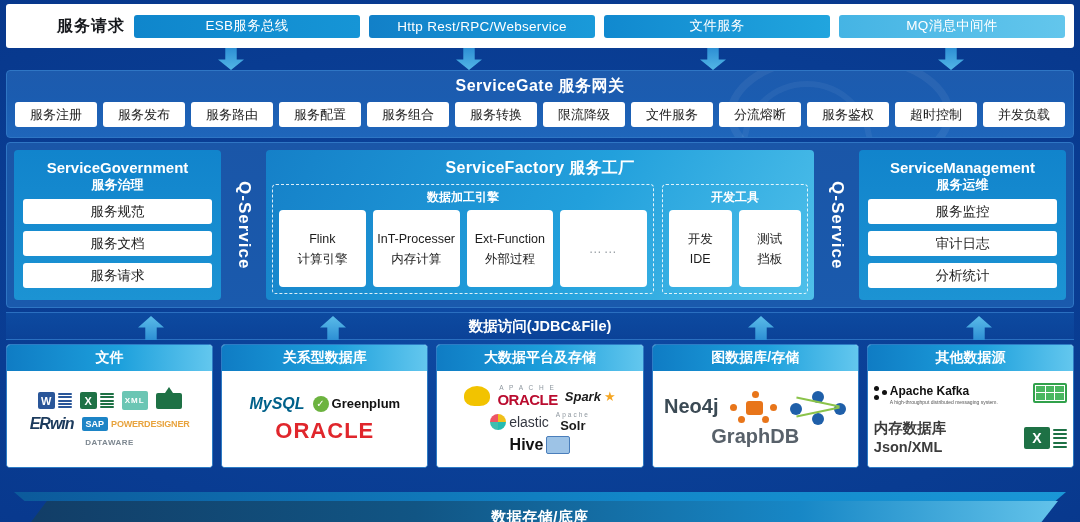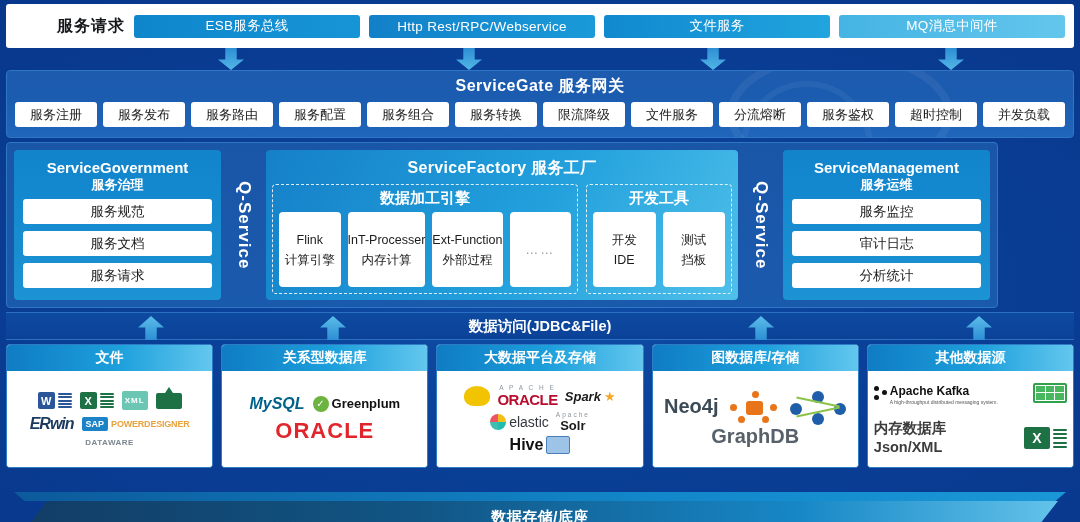--- a/index.html
+++ b/index.html
@@ -69,21 +69,21 @@
     position:absolute;right:120px;top:-20px;width:210px;height:110px;
     border-radius:50%;border:8px solid rgba(255,255,255,.06);z-index:1;
   }
   .gate-deco2{
     position:absolute;right:200px;top:10px;width:120px;height:120px;
     border-radius:50%;border:6px solid rgba(255,255,255,.05);z-index:1;
   }
 
   
   .mid{
-    position:absolute;left:6px;top:142px;width:992px;height:166px;
+    position:absolute;left:6px;top:142px;width:1068px;height:166px;
     border:1px solid #2f76c4;border-radius:4px;
     background:linear-gradient(180deg,#1a56a8 0%,#1a5aad 100%);
     box-sizing:border-box;display:flex;align-items:stretch;overflow:hidden;
   }
   .gov,.mgmt{
     flex:0 0 207px;margin:7px 0 7px 7px;border-radius:4px;
     background:linear-gradient(180deg,#1184cc 0%,#1c93d3 100%);
     padding:6px 9px;box-sizing:border-box;
   }
   .mgmt{margin:7px 7px 7px 0;}
@@ -114,21 +114,21 @@
   }
   .factory-body{flex:1 1 auto;display:flex;gap:8px;}
   .dashbox{
     border:1.4px dashed rgba(255,255,255,.85);border-radius:4px;
     padding:2px 6px 6px;box-sizing:border-box;
     display:flex;flex-direction:column;
   }
   .dash-engine{flex:1 1 auto;}
   .dash-tools{flex:0 0 146px;}
   .dash-title{
-    text-align:center;color:#fff;font-size:15px;font-weight:bold;
+    text-align:center;color:#fff;font-size:12px;font-weight:bold;
     padding:2px 0 4px;
   }
   .dash-row{flex:1 1 auto;display:flex;gap:7px;}
   .card{
     flex:1 1 0;background:#fff;border-radius:4px;
     display:flex;flex-direction:column;align-items:center;justify-content:center;
     gap:6px;color:#1c1c1c;font-size:12.5px;line-height:14px;white-space:nowrap;
   }
   .card .l2{font-size:12.5px;}
   .card.dots{color:#9aa0a6;font-size:13px;letter-spacing:2px;}

